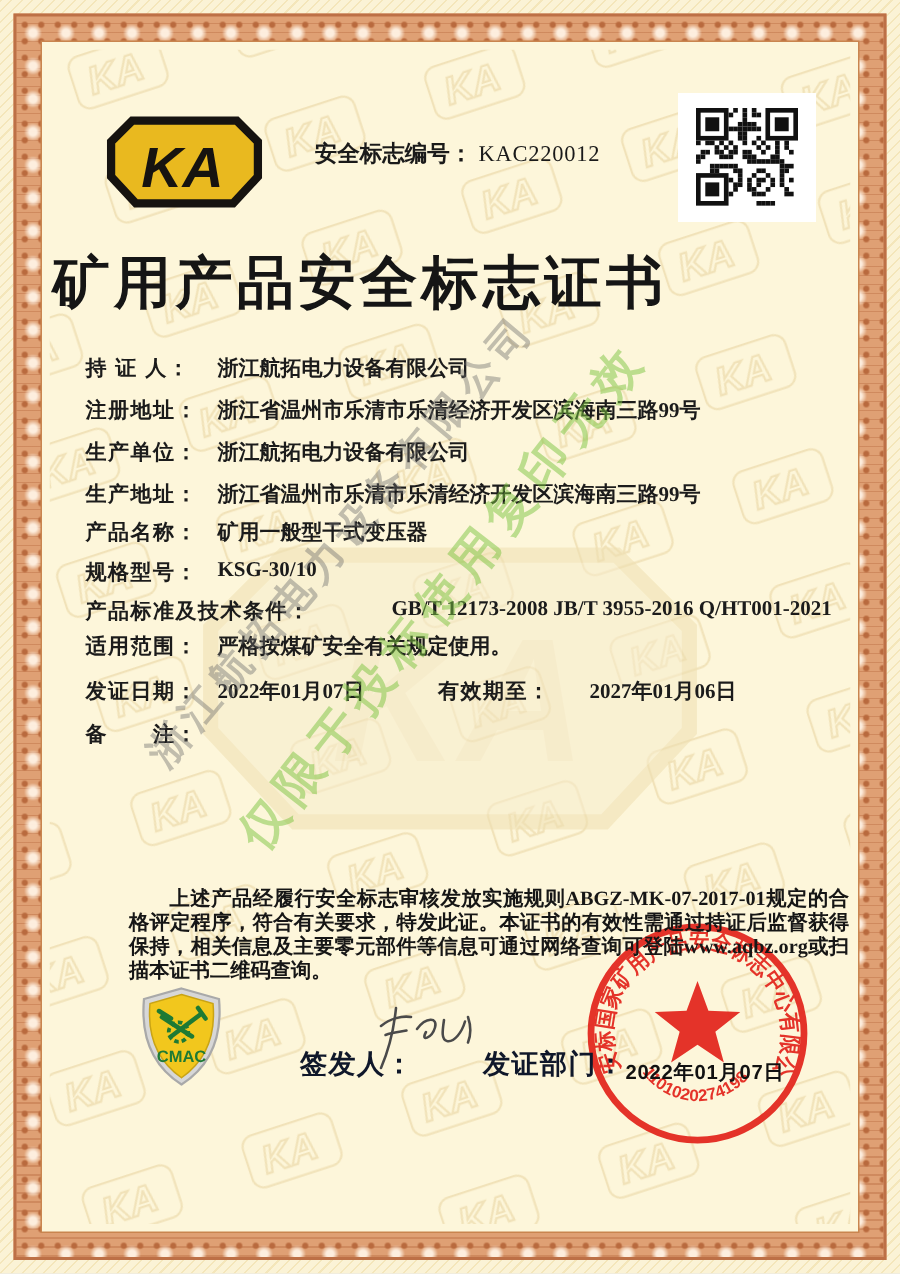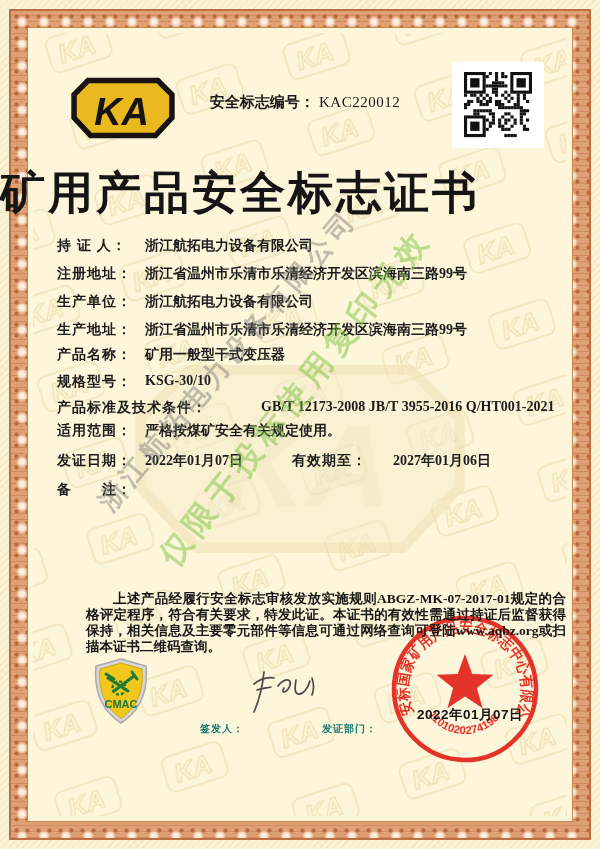--- a/index.html
+++ b/index.html
@@ -35,22 +35,22 @@
   
   .ka-logo{position:absolute;left:71px;top:77px;width:104px;height:62px;}
   .certno{
     position:absolute;left:155px;top:93px;width:300px;text-align:center;
     font-size:15px;color:#1a1a1a;white-space:nowrap;
   }
   .certno .lbl{font-weight:bold;font-family:"Liberation Sans",sans-serif;}
   .certno .val{font-family:"Liberation Serif",serif;letter-spacing:.5px;}
   .qr{position:absolute;left:452px;top:62px;width:92px;height:86px;}
   .title{
-    position:absolute;left:0;top:163px;width:480px;text-align:left;
-    font-family:"Liberation Serif",serif;font-weight:900;font-size:45px;
+    position:absolute;left:0;top:163px;width:480px;text-align:center;
+    font-family:"Liberation Serif",serif;font-weight:900;font-size:38px;
     letter-spacing:3px;color:#151515;
   }
 
   
   .row{position:absolute;left:57px;white-space:nowrap;font-size:14px;color:#1b1b1b;}
   .row .lbl{font-weight:bold;letter-spacing:1px;}
   .row .val{position:absolute;left:88px;font-family:"Liberation Serif",serif;font-weight:bold;white-space:nowrap;}
   .row .val.std{left:171px;margin-left:33px;}
   .dates .lbl2{position:absolute;left:235px;font-weight:bold;letter-spacing:1px;}
   .dates .val2{position:absolute;left:336px;font-family:Liberation Serif, serif;font-weight:bold;}
@@ -59,21 +59,21 @@
   .statement{
     position:absolute;left:62px;top:591px;width:480px;
     font-family:"Liberation Serif",serif;font-weight:bold;
     font-size:13.5px;line-height:16px;color:#161616;
     text-align:justify;text-indent:2em;margin-left:24px;
   }
 
   
   .cmac{position:absolute;left:92px;top:658px;width:58px;height:66px;}
   .issuer-label,.dept-label{
-    position:absolute;top:697px;font-size:10px;font-weight:bold;color:#0f766e;letter-spacing:1px;margin-top:25px;
+    position:absolute;top:697px;font-size:18px;font-weight:bold;color:#0f172a;letter-spacing:1px;
   }
   .issuer-label{left:200px;}
   .dept-label{left:322px;font-family:Liberation Serif, serif;}
   .signature{position:absolute;left:246px;top:668px;width:76px;height:50px;}
   .seal{position:absolute;left:388px;top:612px;width:154px;height:154px;opacity:.93;}
   .seal-date{
     position:absolute;left:417px;top:706px;font-size:13.5px;font-weight:bold;color:#111;
     z-index:6;letter-spacing:.5px;
   }
 

